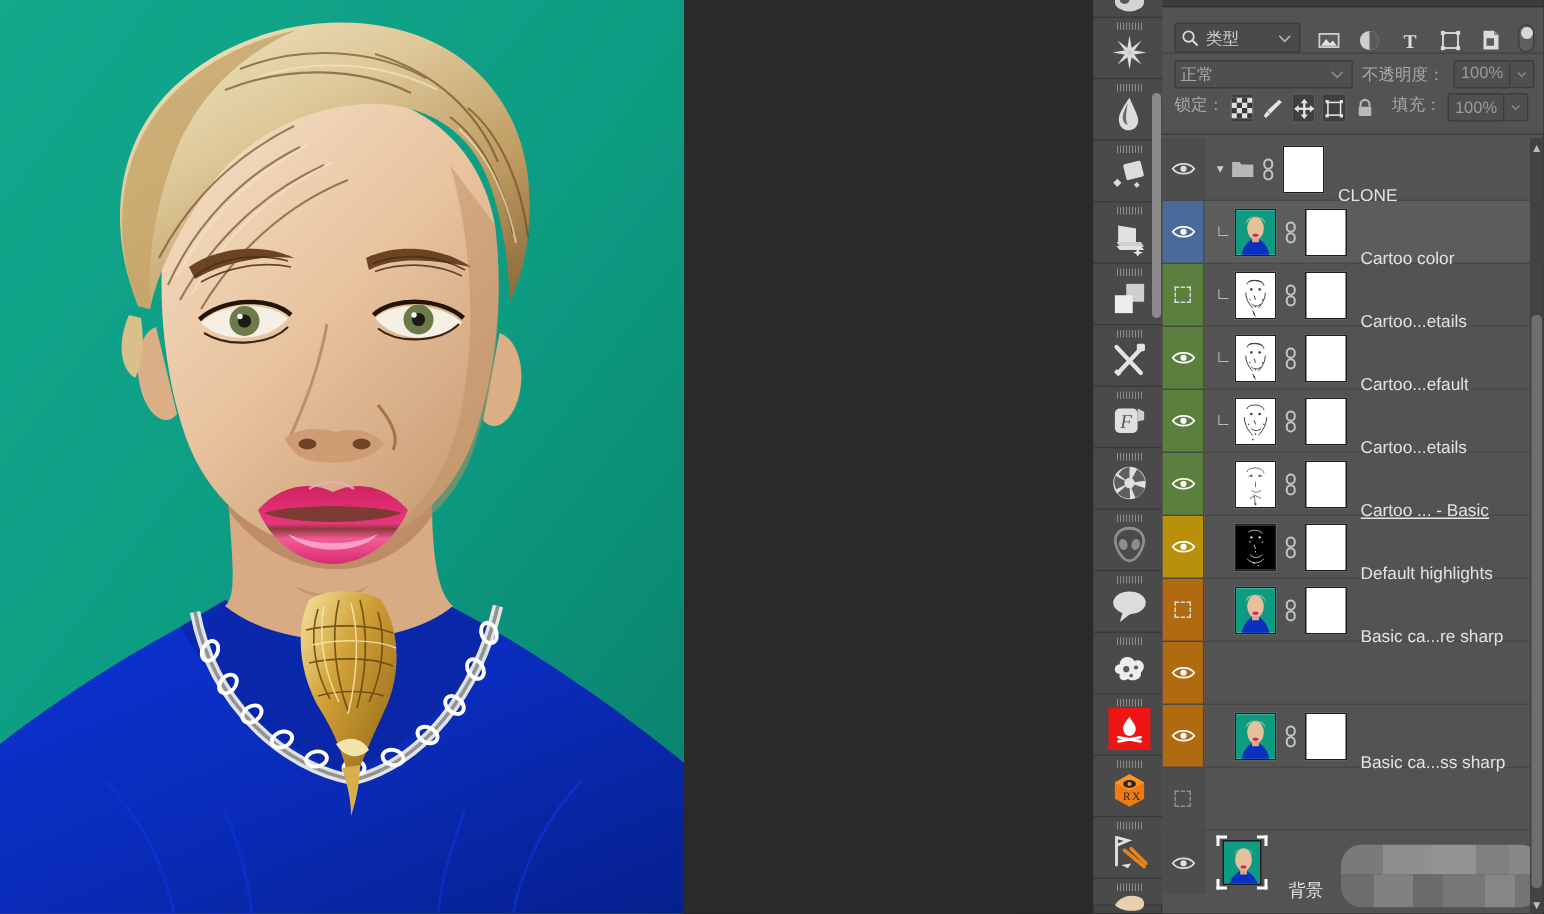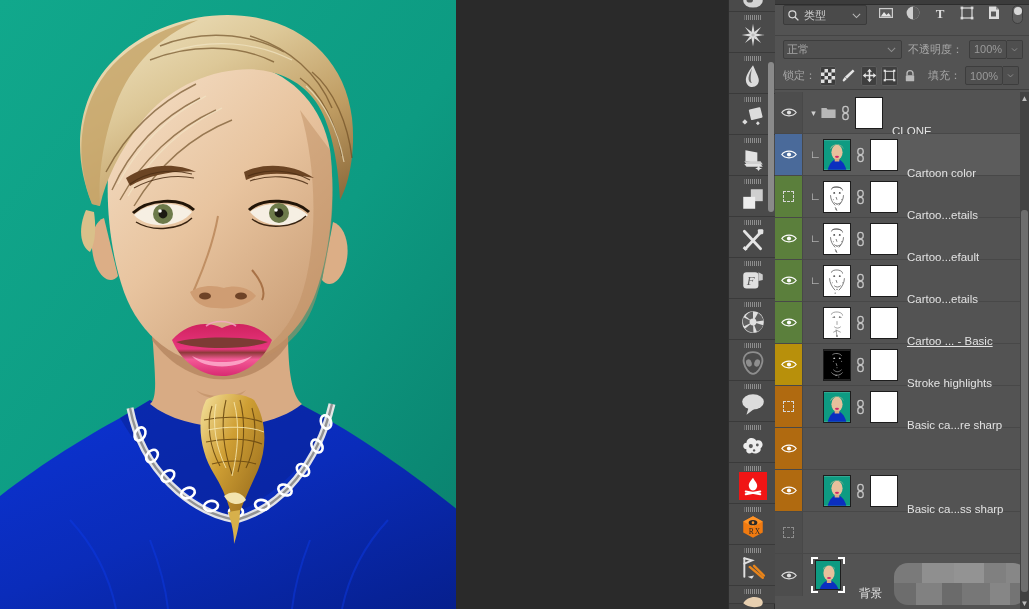--- a/index.html
+++ b/index.html
@@ -26,21 +26,21 @@
 
   #rail-scroll { position:absolute; right:0; top:62px; width:6px; height:150px;
      background:#8a8a8a; border-radius:3px; }
 
   
   #layers-panel { position:absolute; left:775px; top:0; width:254px; height:609px;
      background:#535353; }
   #panel-tabstrip { height:5px; background:#3c3c3c; border-bottom:1px solid #2d2d2d; }
 
   
-  #filter-bar { display:flex; align-items:flex-start; height:31px; padding:0 6px 0 8px;
+  #filter-bar { display:flex; align-items:flex-end; height:31px; padding:0 6px 0 8px;
      background:#535353; border-bottom:1px solid #444; gap:0; }
   #kind-select { display:flex; align-items:center; width:92px; height:20px;
      background:#4a4a4a; border:1px solid #3b3b3b; border-radius:2px; padding:0 3px; gap:4px; }
   #kind-select .lbl { font-size:11px; color:#cfcfcf; flex:1; }
   .mini-ico { width:13px; height:13px; display:block; }
   .filter-ico-group { display:flex; align-items:center; gap:11px; margin-left:11px; }
   .filter-ico { width:16px; height:16px; display:block; cursor:pointer; }
   #filter-toggle { width:12px; height:19px; margin-left:10px; border-radius:6px;
      background:#5f5f5f; border:1px solid #3f3f3f; position:relative; }
   #filter-toggle::after { content:""; position:absolute; left:1px; top:1px; width:8px; height:8px;
@@ -53,21 +53,21 @@
      border-radius:2px; display:flex; align-items:center; padding:0 3px; }
   #blend-select .lbl { font-size:11px; color:#a8a8a8; flex:1; }
   .row-label { font-size:11px; color:#a8a8a8; white-space:nowrap; }
   .num-box { height:19px; width:38px; background:#4f4f4f; border:1px solid #3d3d3d;
      border-radius:2px; display:flex; align-items:center; justify-content:center;
      font-size:11px; color:#9a9a9a; }
   .num-caret { width:16px; height:19px; background:#4f4f4f; border:1px solid #3d3d3d;
      border-left:none; border-radius:0 2px 2px 0; display:flex; align-items:center; justify-content:center; }
 
   
-  #lock-row { display:flex; align-items:center; height:28px; padding:0 10px 0 8px; gap:4px;
+  #lock-row { display:flex; height:28px; padding:0 10px 0 8px; gap:4px;
      background:#535353; border-bottom:1px solid #3f3f3f; }
   .lock-btn { width:20px; height:20px; display:flex; align-items:center; justify-content:center;
      border-radius:2px; }
   .lock-btn.on { background:#3f3f3f; box-shadow:inset 0 0 0 1px #5d5d5d; }
 
   
   #layer-list { position:absolute; left:0; top:92px; width:254px; height:517px;
      background:#535353; overflow:hidden; }
   .layer-row { position:relative; display:flex; align-items:center; height:42px;
      border-bottom:1px solid #484848; }
@@ -656,21 +656,21 @@
               <rect x="11.5" y="20" width="5" height="3" fill="#d8ab84"></rect>
             </svg>
           </div>
           <svg class="link-ico" viewBox="0 0 14 18">
             <g fill="none" stroke="#c3c3c3" stroke-width="1.5">
               <rect x="4" y="1.5" width="6" height="7" rx="3"></rect>
                 <rect x="4" y="9.5" width="6" height="7" rx="3"></rect>
             </g>
           </svg>
           <div class="mask-thumb"></div>
-          <span class="layer-name">Cartoon color</span>
+          <span class="layer-name">Cartoo color</span>
         </div>
       </div>
 
       <div class="layer-row">
         <div class="eye-cell sel-green">
           <span class="sel-marquee"></span>
         </div>
         <div class="row-body">
           <span class="clip-arrow">∟</span>
           <div class="thumb">
@@ -865,21 +865,21 @@
                 </g>
             </svg>
           </div>
           <svg class="link-ico" viewBox="0 0 14 18">
             <g fill="none" stroke="#c3c3c3" stroke-width="1.5">
               <rect x="4" y="1.5" width="6" height="7" rx="3"></rect>
                 <rect x="4" y="9.5" width="6" height="7" rx="3"></rect>
             </g>
           </svg>
           <div class="mask-thumb"></div>
-          <span class="layer-name">Stroke highlights</span>
+          <span class="layer-name">Default highlights</span>
         </div>
       </div>
 
       <div class="layer-row">
         <div class="eye-cell sel-orange">
           <span class="sel-marquee"></span>
         </div>
         <div class="row-body">
           <span class="clip-arrow empty">∟</span>
           <div class="thumb">

